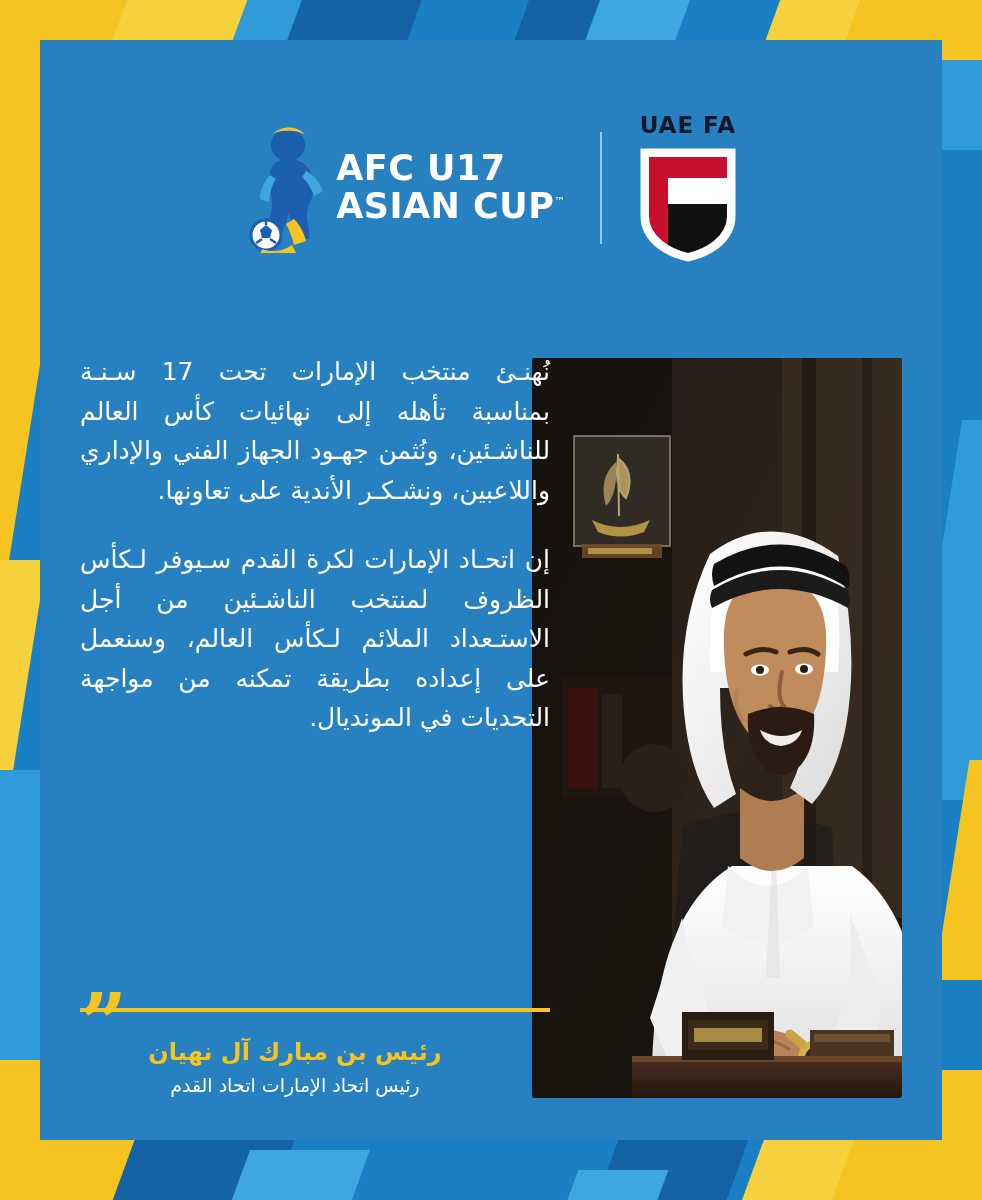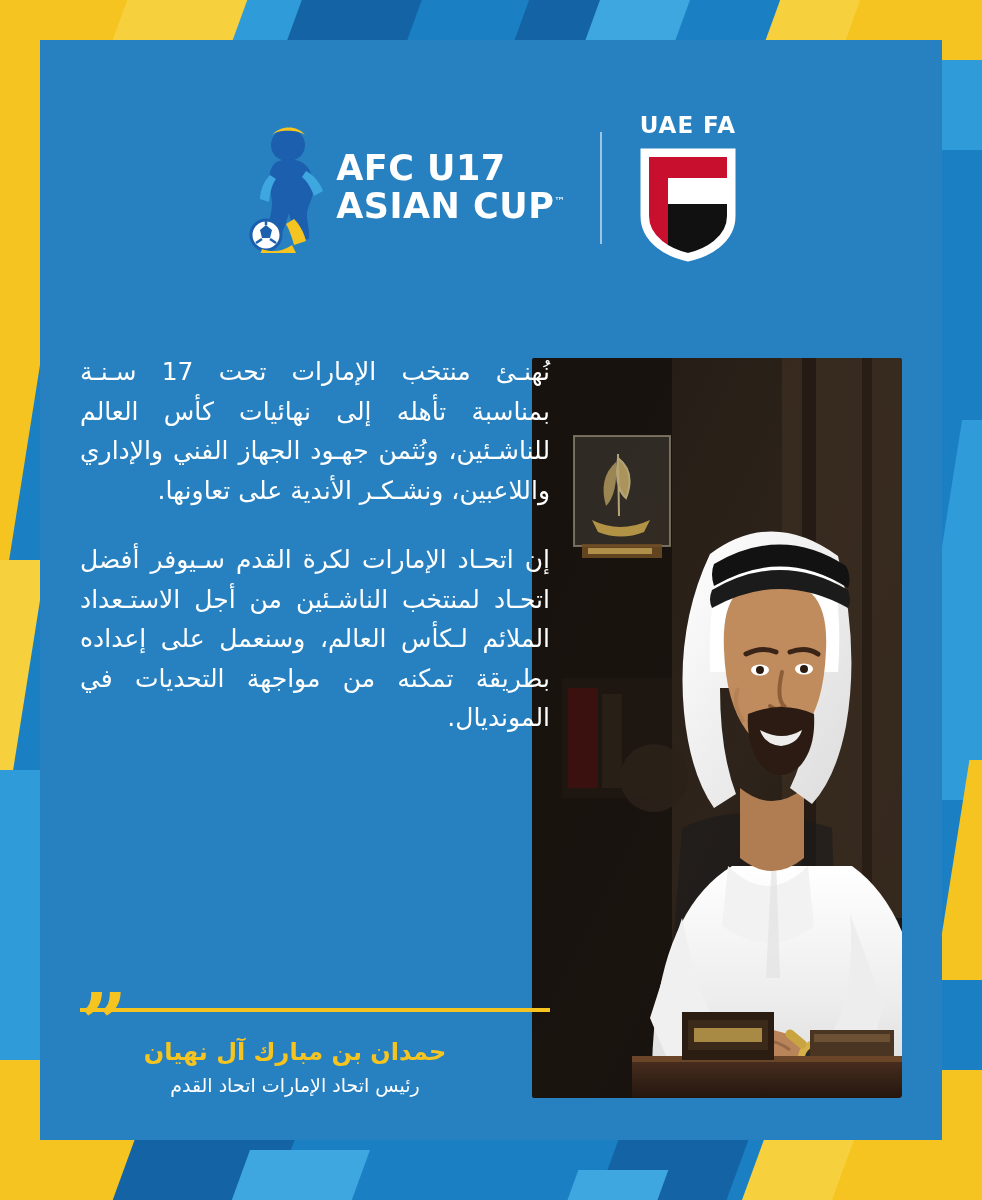--- a/index.html
+++ b/index.html
@@ -193,21 +193,21 @@
     margin: 0 34px;
   }
 
   .uaefa {
     display: flex;
     flex-direction: column;
     align-items: center;
     gap: 8px;
   }
   .uaefa-label {
-    color: #ffffff;
+    color: #0f172a;
     font-weight: bold;
     font-size: 23px;
     letter-spacing: 1px;
   }
   .uaefa-shield { width: 104px; height: 118px; }
 
   
   .body-area {
     position: absolute;
     top: 278px;
@@ -462,26 +462,26 @@
           <rect x="150" y="654" width="92" height="48" fill="#2b1d12"></rect>
           <rect x="156" y="662" width="80" height="30" fill="#3b2a19"></rect>
           <rect x="162" y="670" width="68" height="14" fill="#c6a34f" opacity="0.8"></rect>
           <rect x="278" y="672" width="84" height="26" fill="#4a3523"></rect>
           <rect x="282" y="676" width="76" height="8" fill="#6d5134"></rect>
         </svg>
       </div>
 
       <div class="quote-col">
         <p class="para">نُهنـئ منتخب الإمارات تحت 17 سـنـة بمناسبة تأهله إلى نهائيات كأس العالم للناشـئين، ونُثمن جهـود الجهاز الفني والإداري واللاعبين، ونشـكـر الأندية على تعاونها.</p>
-        <p class="para">إن اتحـاد الإمارات لكرة القدم سـيوفر أفضل اتحـاد لمنتخب الناشـئين من أجل الاستـعداد الملائم لـكأس العالم، وسنعمل على إعداده بطريقة تمكنه من مواجهة التحديات في المونديال.</p>
+        <p class="para">إن اتحـاد الإمارات لكرة القدم سـيوفر لـكأس الظروف لمنتخب الناشـئين من أجل الاستـعداد الملائم لـكأس العالم، وسنعمل على إعداده بطريقة تمكنه من مواجهة التحديات في المونديال.</p>
       </div>
 
       <div class="attribution">
         <div class="rule">
           <span class="quote-mark">”</span>
         </div>
-        <div class="attr-name">حمدان بن مبارك آل نهيان</div>
+        <div class="attr-name">رئيس بن مبارك آل نهيان</div>
         <div class="attr-role">رئيس اتحاد الإمارات اتحاد القدم</div>
       </div>
 
     </div>
   </div>
 </div>
 
 </body></html>

